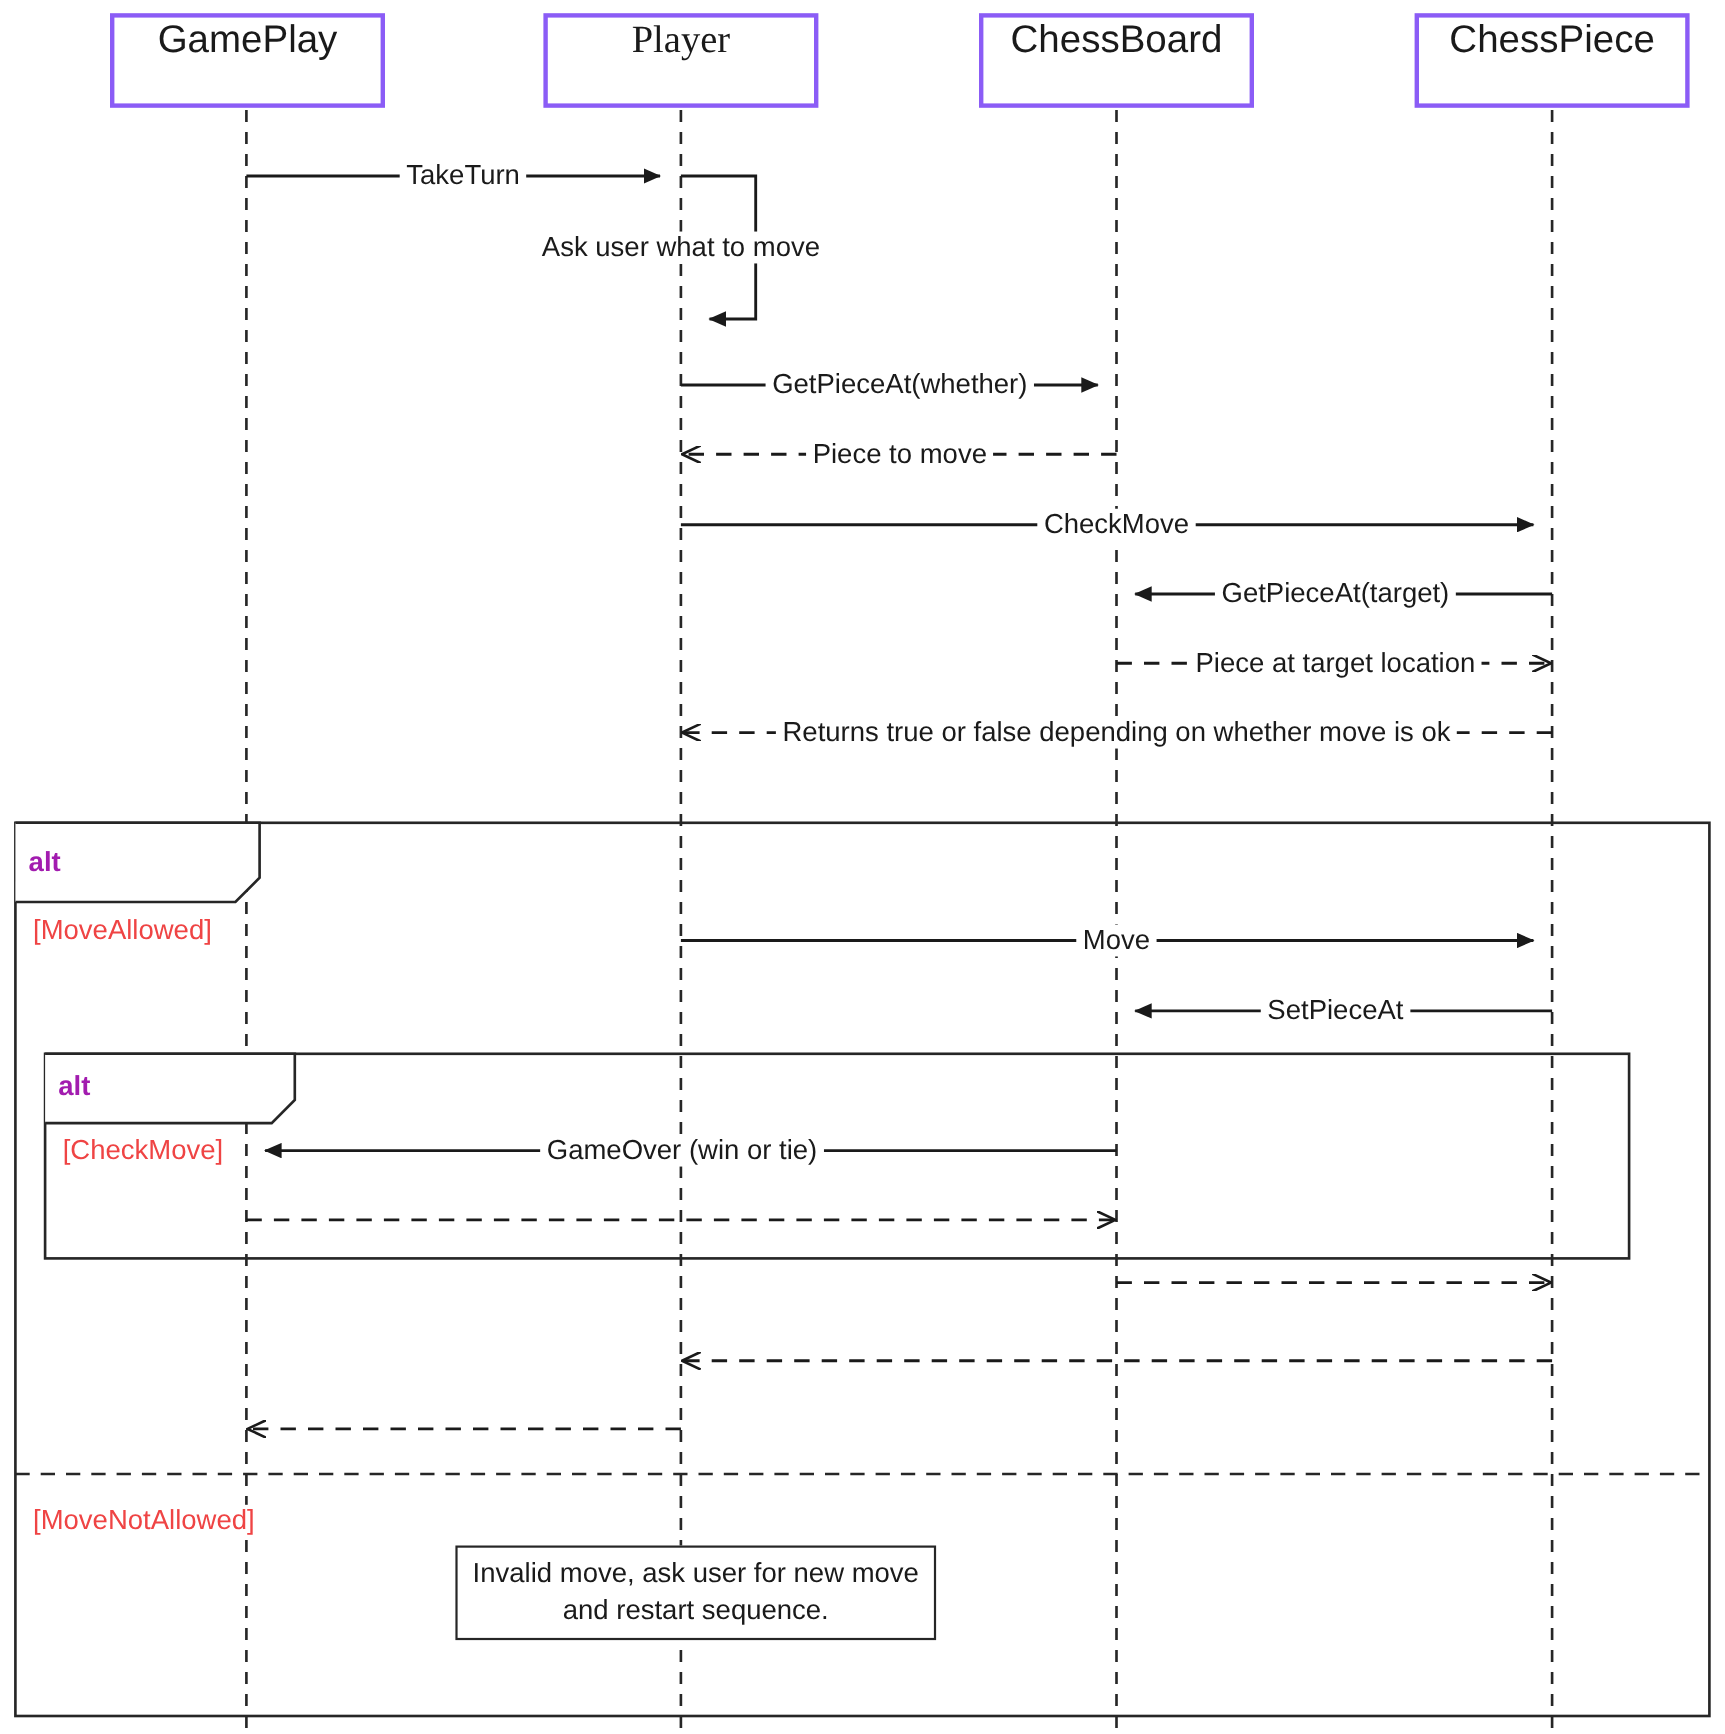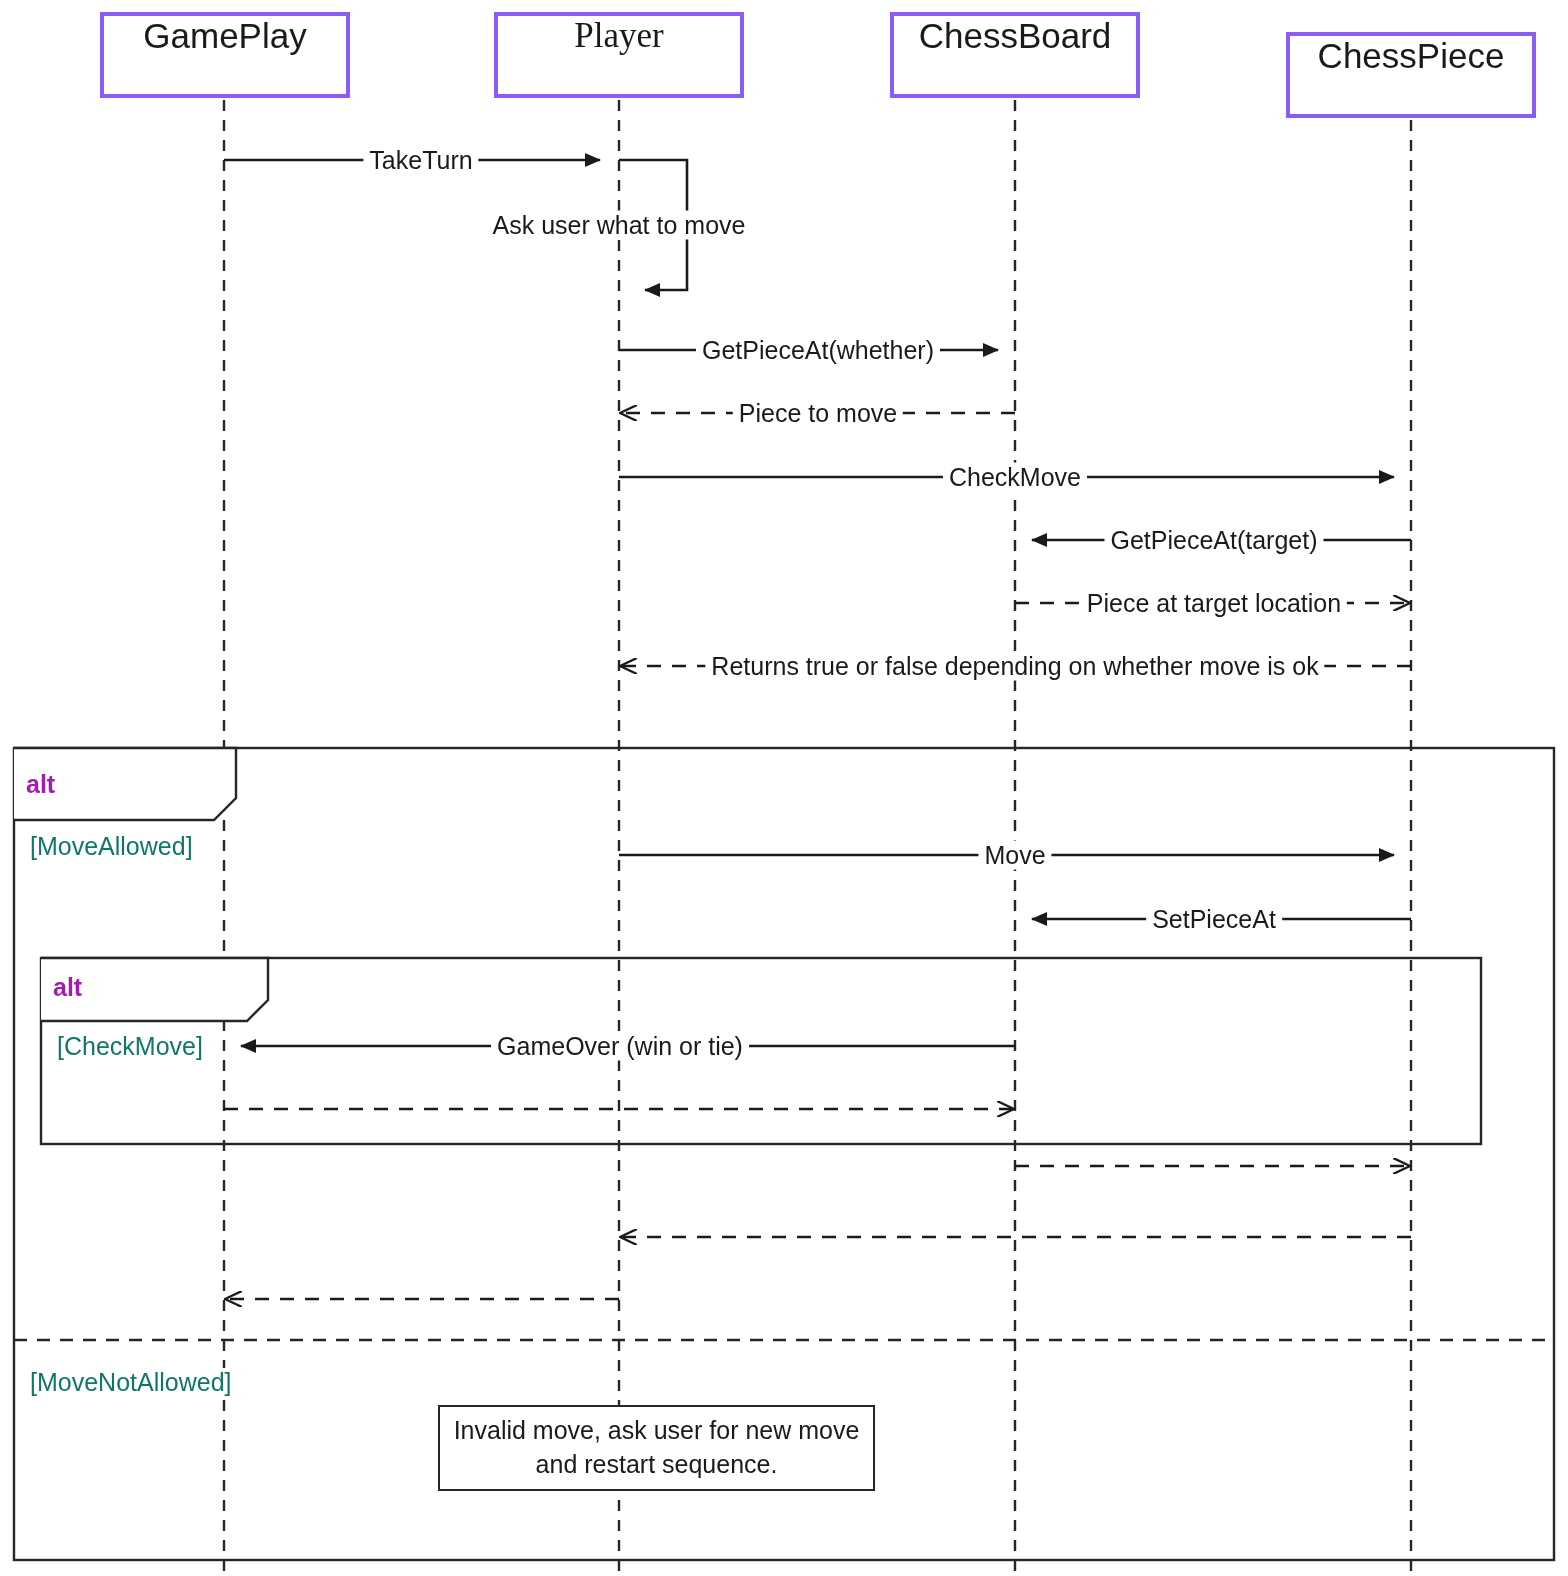--- a/index.html
+++ b/index.html
@@ -48,21 +48,21 @@
     font-size: 25px;
     font-weight: bold;
     color: #a21caf;
   }
   .guard {
     position: absolute;
     font-size: 25px;
     background: #ffffff;
     padding: 0 4px;
     white-space: nowrap;
-    color: #0f766e;
+    color: #ef4444;
   }
   .note-box {
     position: absolute;
     box-sizing: border-box;
     border: 2px solid #262626;
     background: #ffffff;
     display: flex;
     align-items: center;
     justify-content: center;
     text-align: center;
@@ -141,21 +141,21 @@
 
   <div class="lifeline-box" style="left:100px; top:12px; width:250px; height:86px;">
     <span>GamePlay</span>
   </div>
   <div class="lifeline-box" style="left:494px; top:12px; width:250px; height:86px;font-family:Liberation Serif, serif;">
     <span>Player</span>
   </div>
   <div class="lifeline-box" style="left:890px; top:12px; width:250px; height:86px;">
     <span>ChessBoard</span>
   </div>
-  <div class="lifeline-box" style="left:1286px; top:12px; width:250px; height:86px;margin-top:20px;">
+  <div class="lifeline-box" style="left:1286px; top:12px; width:250px; height:86px;">
     <span>ChessPiece</span>
   </div>
 
   <div class="msg-label" style="left:421px; top:160px;">TakeTurn</div>
   <div class="msg-label" style="left:619px; top:225px;">Ask user what to move</div>
   <div class="msg-label" style="left:818px; top:350px;">GetPieceAt(whether)</div>
   <div class="msg-label" style="left:818px; top:413px;">Piece to move</div>
   <div class="msg-label" style="left:1015px; top:477px;">CheckMove</div>
   <div class="msg-label" style="left:1214px; top:540px;">GetPieceAt(target)</div>
   <div class="msg-label" style="left:1214px; top:603px;">Piece at target location</div>
@@ -164,17 +164,17 @@
   <div class="msg-label" style="left:1214px; top:919px;">SetPieceAt</div>
   <div class="msg-label" style="left:620px; top:1046px;">GameOver (win or tie)</div>
 
   <div class="frag-kw" style="left:26px; top:770px;">alt</div>
   <div class="frag-kw" style="left:53px; top:973px;">alt</div>
 
   <div class="guard" style="left:26px; top:832px;">[MoveAllowed]</div>
   <div class="guard" style="left:26px; top:1368px;">[MoveNotAllowed]</div>
   <div class="guard" style="left:53px; top:1032px;">[CheckMove]</div>
 
-  <div class="note-box" style="left:414px; top:1405px; width:437px; height:86px;margin-left:24px;">
+  <div class="note-box" style="left:414px; top:1405px; width:437px; height:86px;">
     <span>Invalid move, ask user for new move and restart sequence.</span>
   </div>
 
 </div>
 
 </body></html>

